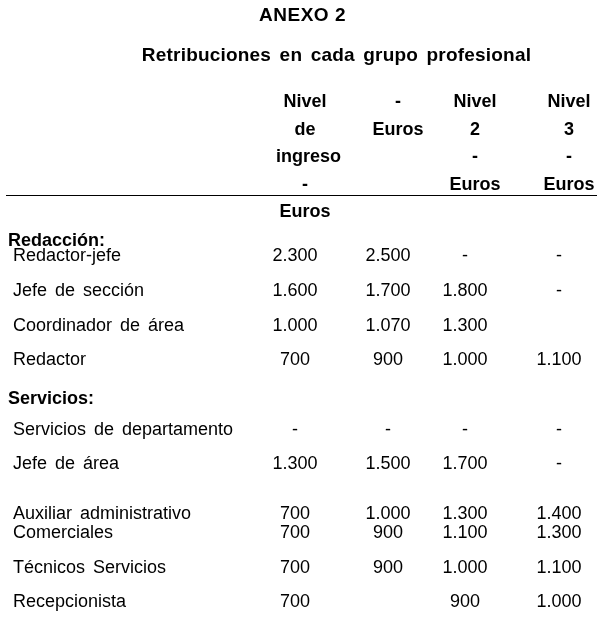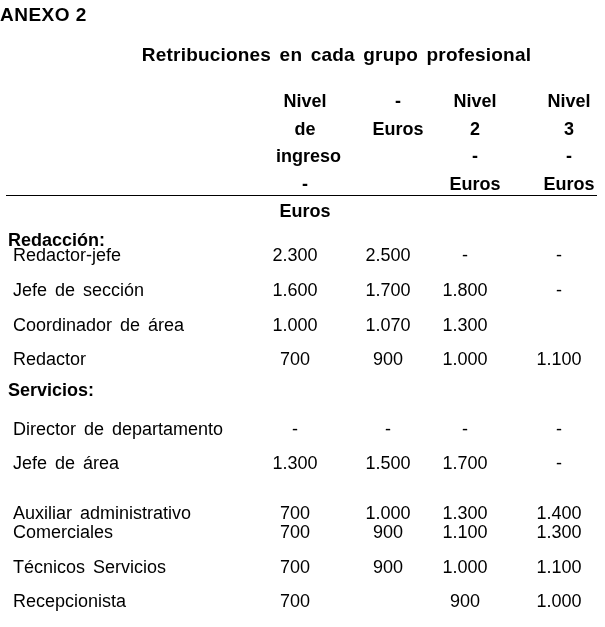--- a/index.html
+++ b/index.html
@@ -1,21 +1,21 @@
 <!DOCTYPE html>
 <html><head>
 <meta charset="utf-8">
 <style>
   html, body { margin: 0; padding: 0; background: #ffffff; }
   body {
     width: 605px; height: 627px; position: relative; overflow: hidden;
     font-family: "Liberation Sans", sans-serif; color: #000;
   }
   .title {
-    position: absolute; left: 0; width: 605px; top: 4px; text-align: left;
+    position: absolute; left: 0; width: 605px; top: 4px; text-align: center;
     font-weight: bold; font-size: 19px; letter-spacing: 0.5px;
   }
   .subtitle {
     position: absolute; left: 0; width: 605px; top: 44px; text-align: center;
     font-weight: bold; font-size: 19px; word-spacing: 3px; letter-spacing: 0.2px; padding-left: 34px;
   }
   .hdr {
     position: absolute; top: 88px; font-weight: bold; font-size: 18px;
     text-align: center; line-height: 27.5px;
   }
@@ -89,24 +89,24 @@
   <span class="cell c3"></span>
 </div>
 <div class="row" style="top:349px;">
   <span class="cell label">Redactor</span>
   <span class="cell c0">700</span>
   <span class="cell c1">900</span>
   <span class="cell c2">1.000</span>
   <span class="cell c3">1.100</span>
 </div>
 
-<div class="section" style="top:380px;text-align:right;">Servicios:</div>
+<div class="section" style="top:388px;text-align:right;">Servicios:</div>
 
 <div class="row" style="top:419px;">
-  <span class="cell label">Director de departamento</span>
+  <span class="cell label">Servicios de departamento</span>
   <span class="cell c0">-</span>
   <span class="cell c1">-</span>
   <span class="cell c2">-</span>
   <span class="cell c3">-</span>
 </div>
 <div class="row" style="top:453px;">
   <span class="cell label">Jefe de área</span>
   <span class="cell c0">1.300</span>
   <span class="cell c1">1.500</span>
   <span class="cell c2">1.700</span>

